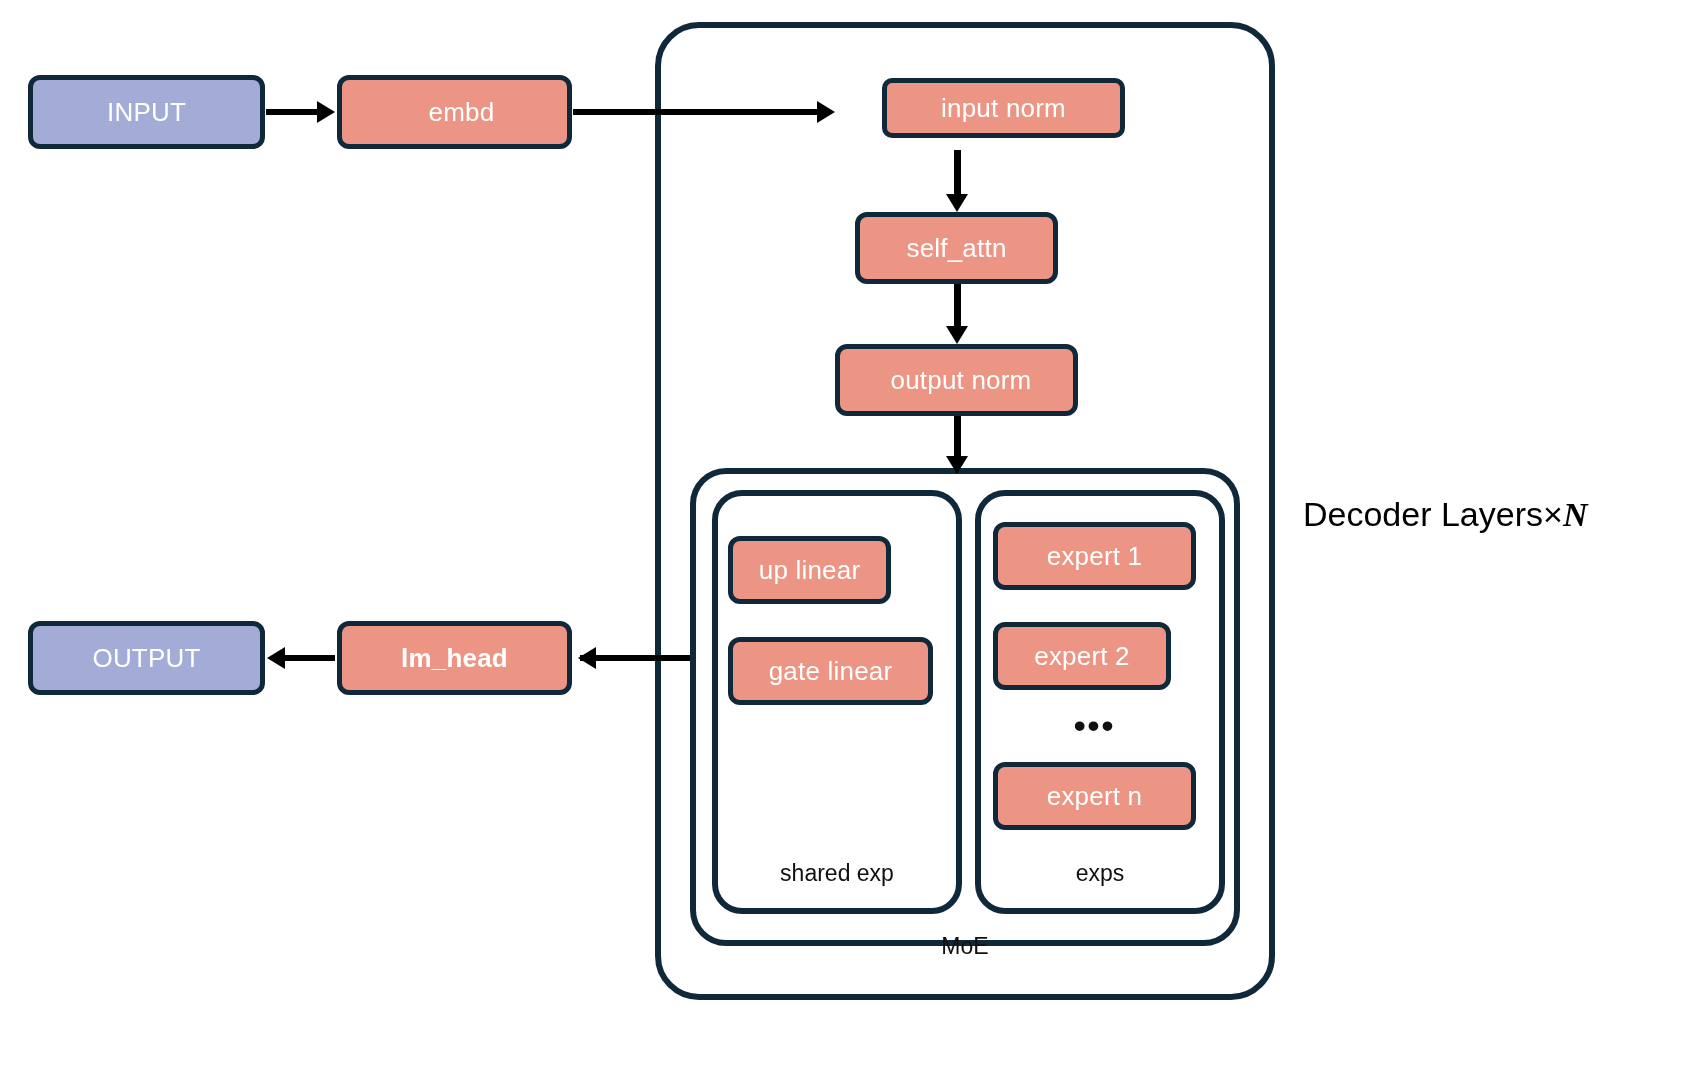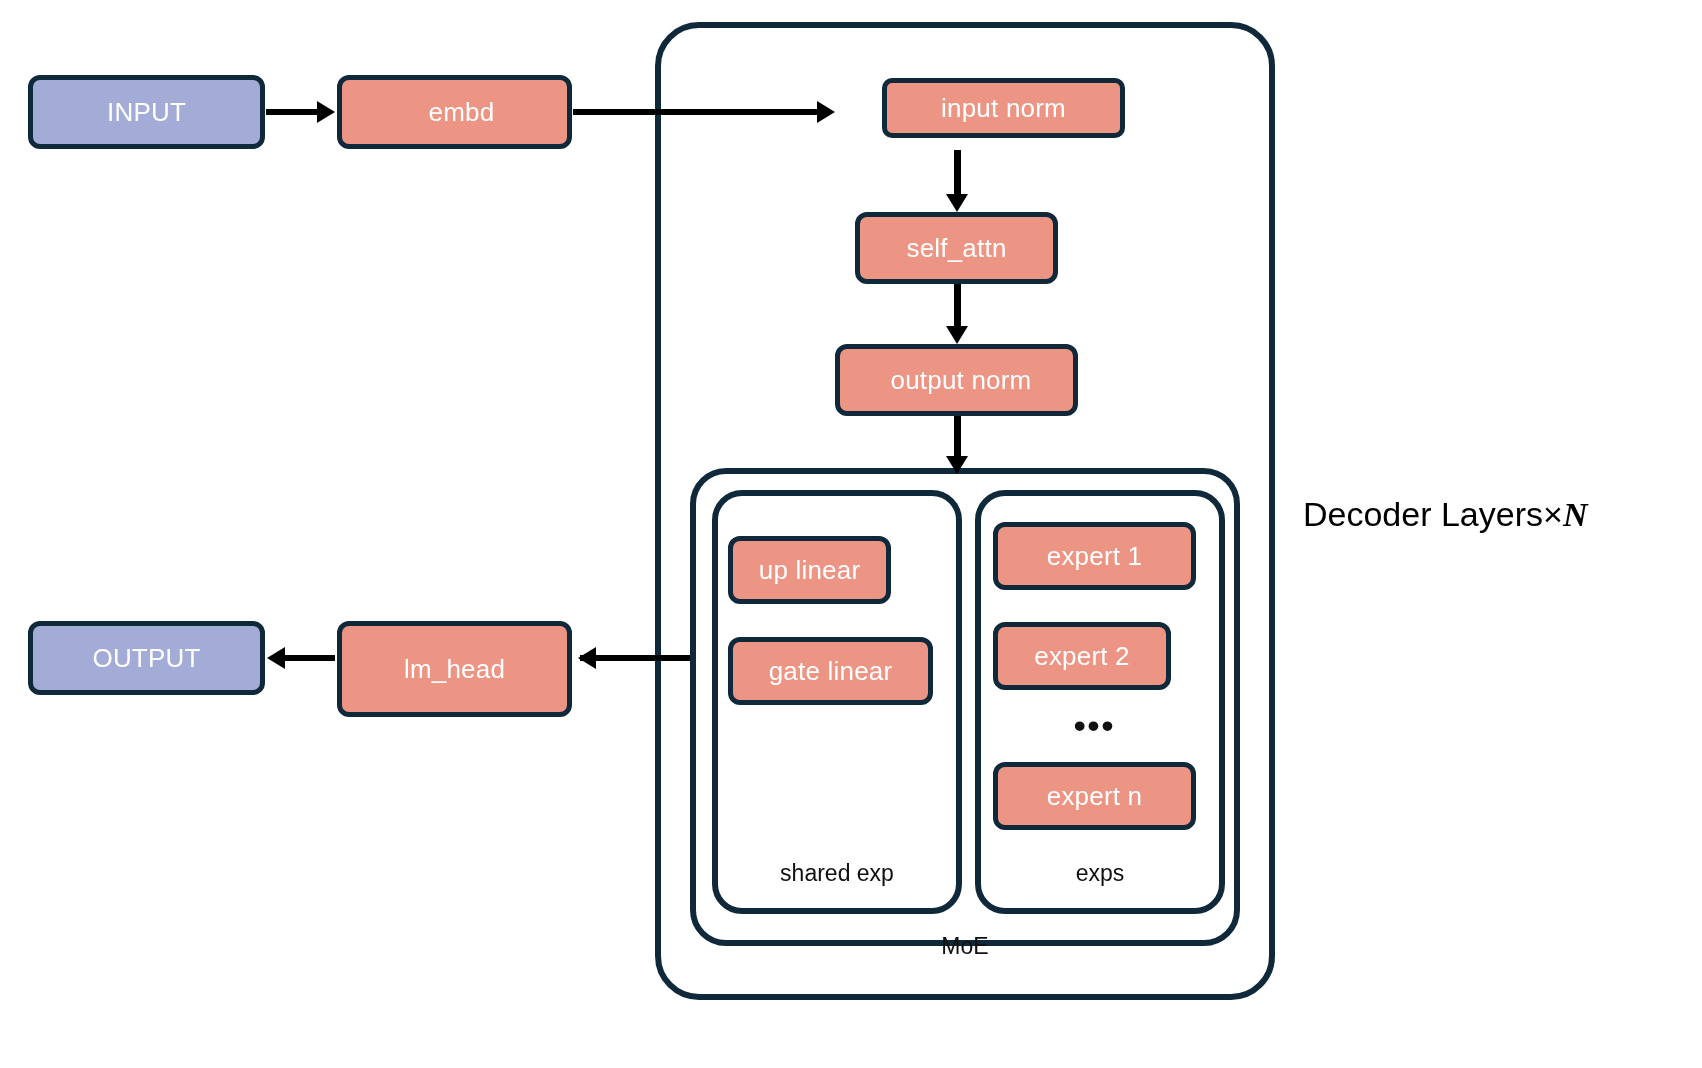--- a/index.html
+++ b/index.html
@@ -167,21 +167,21 @@
   <div class="node salmon" style="left:993px; top:622px; width:178px; height:68px;">
     <span>expert 2</span>
   </div>
 
   <div class="ellipsis" style="left:993px; top:708px; width:203px; text-align:center;">•••</div>
 
   <div class="node salmon" style="left:993px; top:762px; width:203px; height:68px;">
     <span>expert n</span>
   </div>
 
-  <div class="node salmon" style="left:337px; top:621px; width:235px; height:96px;">
+  <div class="node salmon" style="left:337px; top:621px; width:235px; height:74px;font-weight:bold;">
     <span>lm_head</span>
   </div>
 
   <div class="node blue" style="left:28px; top:621px; width:237px; height:74px;">
     <span>OUTPUT</span>
   </div>
 
   <div class="hline" style="left:266px; top:109px; width:53px;"></div>
   <div class="arrow-right" style="left:317px; top:101px;"></div>
 

